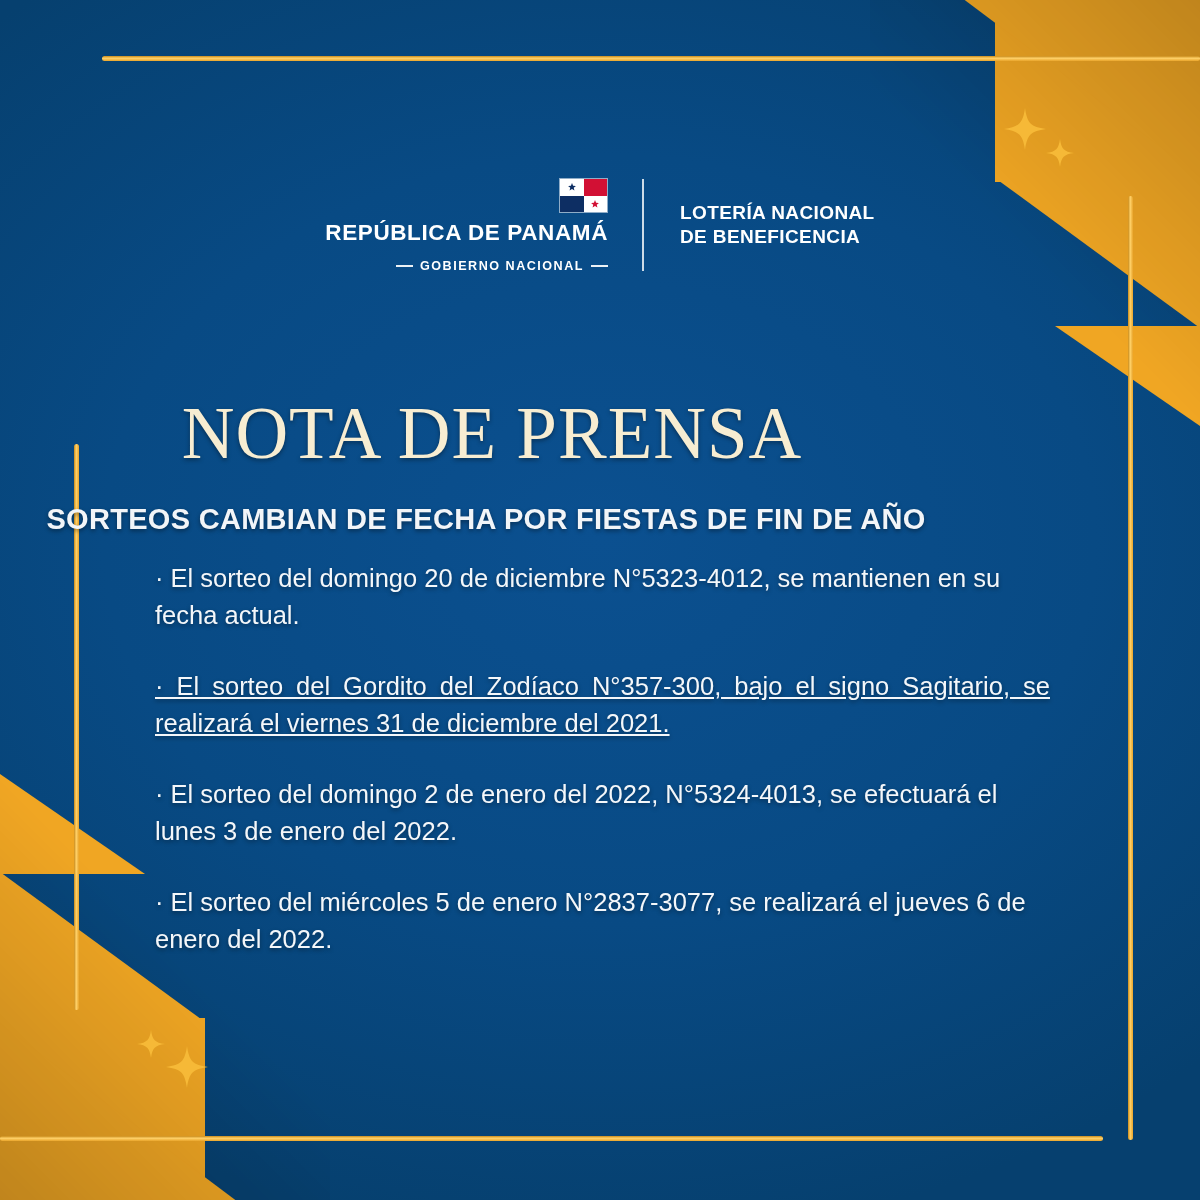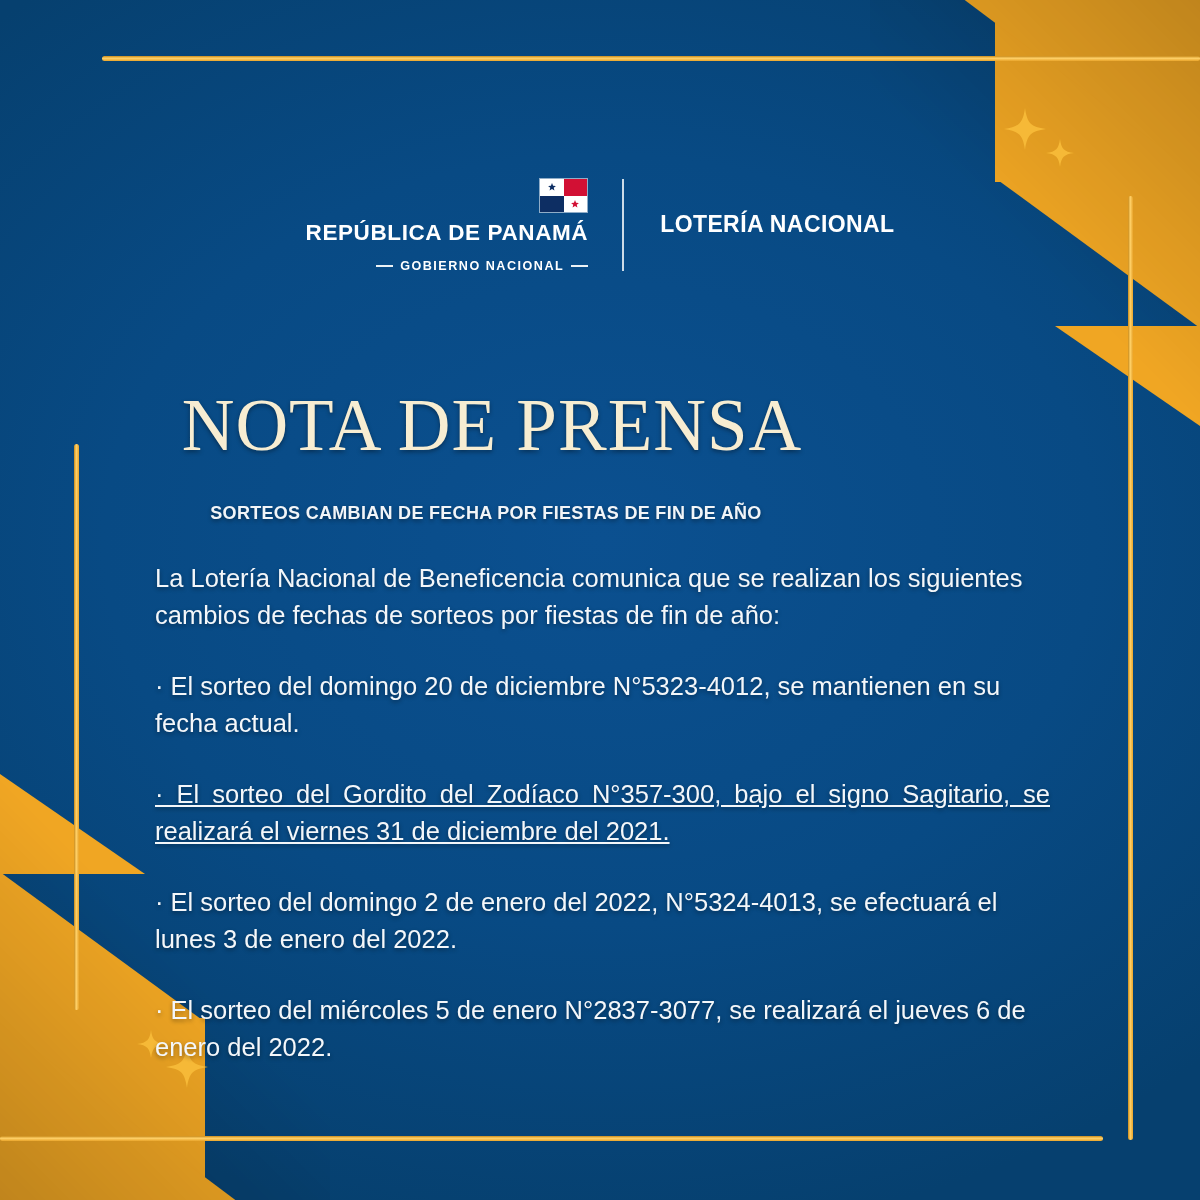--- a/index.html
+++ b/index.html
@@ -135,37 +135,37 @@
   .dash{ width:17px; height:2px; background:#ffffff; opacity:0.92; }
   #gob-name{
     color:#ffffff; font-size:12.6px; font-weight:bold;
     letter-spacing:1.5px; white-space:nowrap;
   }
   #logo-divider{
     width:2px; height:92px; background:rgba(255,255,255,0.80);
   }
   #logo-right{
     padding-left:36px; color:#ffffff;
-    font-size:23px; font-weight:bold; line-height:1.30;
+    font-size:19px; font-weight:bold; line-height:1.30;
     letter-spacing:0.4px; white-space:nowrap;
   }
 
   
   #title{
-    position:absolute; top:384px; left:0; width:984px;
+    position:absolute; top:392px; left:0; width:984px;
     text-align:center;
     font-family:"Liberation Serif", serif;
     font-size:73px; font-weight:normal; letter-spacing:1px;
     color:#f7edd2;
     text-shadow:0 2px 4px rgba(0,0,0,0.38);
   }
   #subtitle{
     position:absolute; top:503px; left:0; width:972px;
     text-align:center;
-    font-size:18px; font-weight:bold; letter-spacing:0.3px;
+    font-size:29px; font-weight:bold; letter-spacing:0.3px;
     color:#f2f5f8;
     text-shadow:0 2px 4px rgba(0,0,0,0.40);
   }
 
   
   #body-copy{
     position:absolute; top:560px; left:155px; width:895px;
     color:#f4f7fa; font-size:25.5px; line-height:1.47;
     text-shadow:0 2px 4px rgba(0,0,0,0.38);
   }
@@ -238,27 +238,27 @@
         <span class="dash"></span>
         <span id="gob-name">GOBIERNO NACIONAL</span>
         <span class="dash"></span>
       </div>
     </div>
 
     <div id="logo-divider"></div>
 
     <div id="logo-right">
       <div>LOTERÍA NACIONAL</div>
+      <div>DE BENEFICENCIA</div>
     </div>
   </div>
 
   <h1 id="title">NOTA DE PRENSA</h1>
   <h2 id="subtitle">SORTEOS CAMBIAN DE FECHA POR FIESTAS DE FIN DE AÑO</h2>
 
   <div id="body-copy">
-    <p>La Lotería Nacional de Beneficencia comunica que se realizan los siguientes cambios de fechas de sorteos por fiestas de fin de año:</p>
     <p>· El sorteo del domingo 20 de diciembre N°5323-4012, se mantienen en su fecha actual.</p>
     <p class="justify">· El sorteo del Gordito del Zodíaco N°357-300, bajo el signo Sagitario, se realizará el viernes 31 de diciembre del 2021.</p>
     <p>· El sorteo del domingo 2 de enero del 2022, N°5324-4013, se efectuará el lunes 3 de enero del 2022.</p>
     <p>· El sorteo del miércoles 5 de enero N°2837-3077, se realizará el jueves 6 de enero del 2022.</p>
   </div>
 
 </div>
 
 </body></html>

